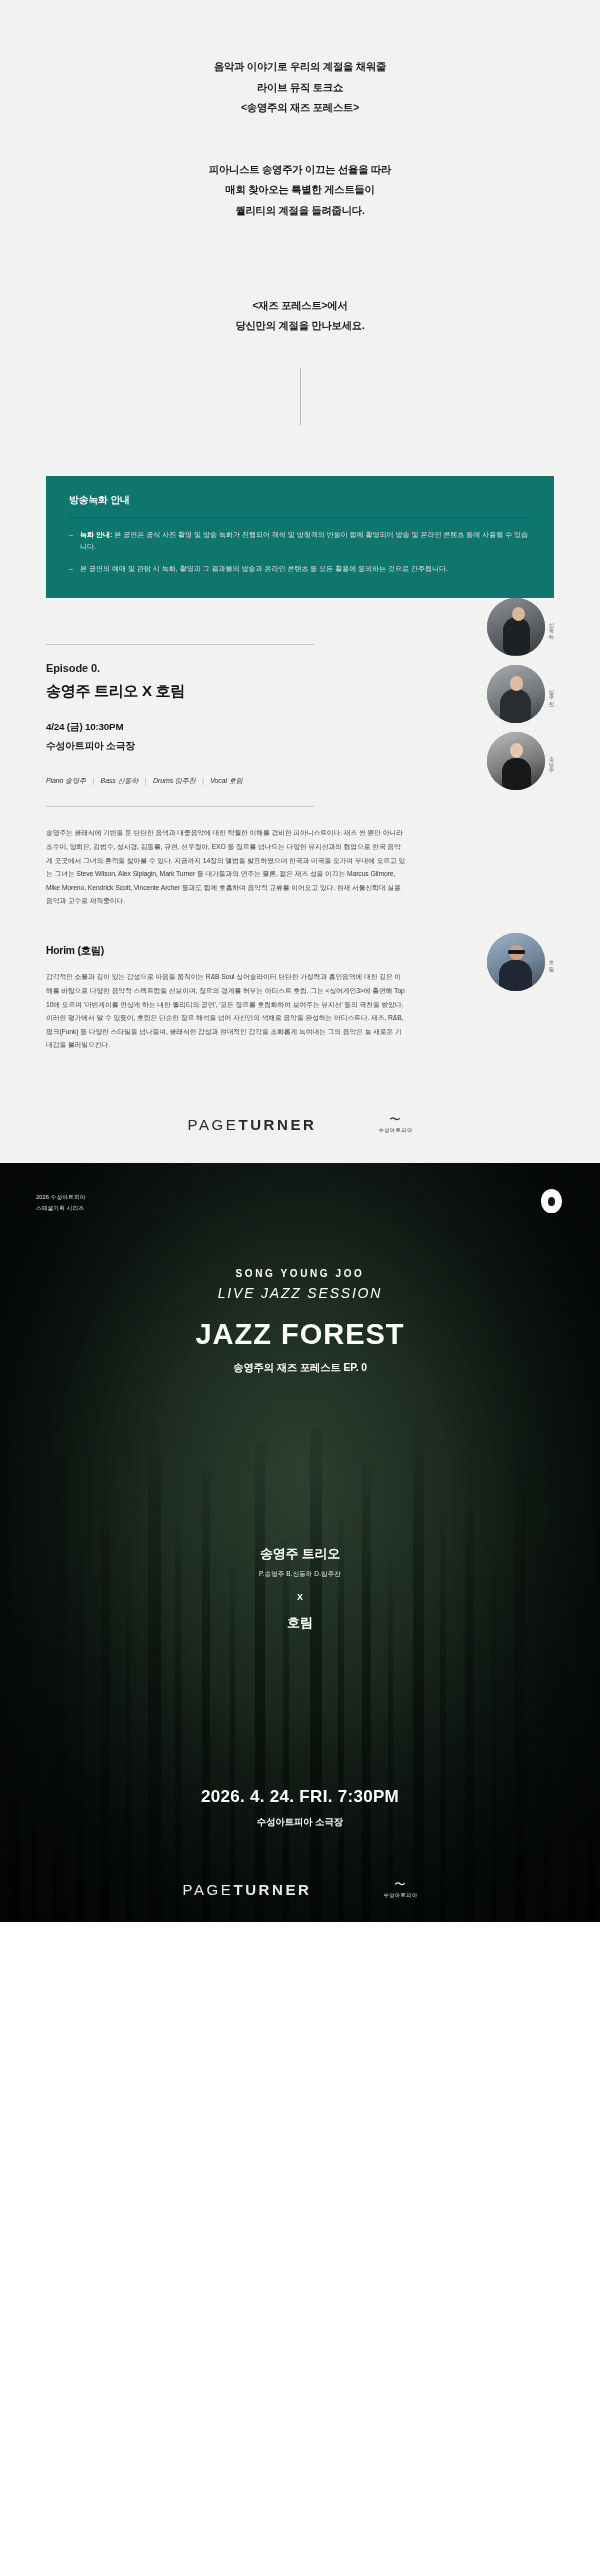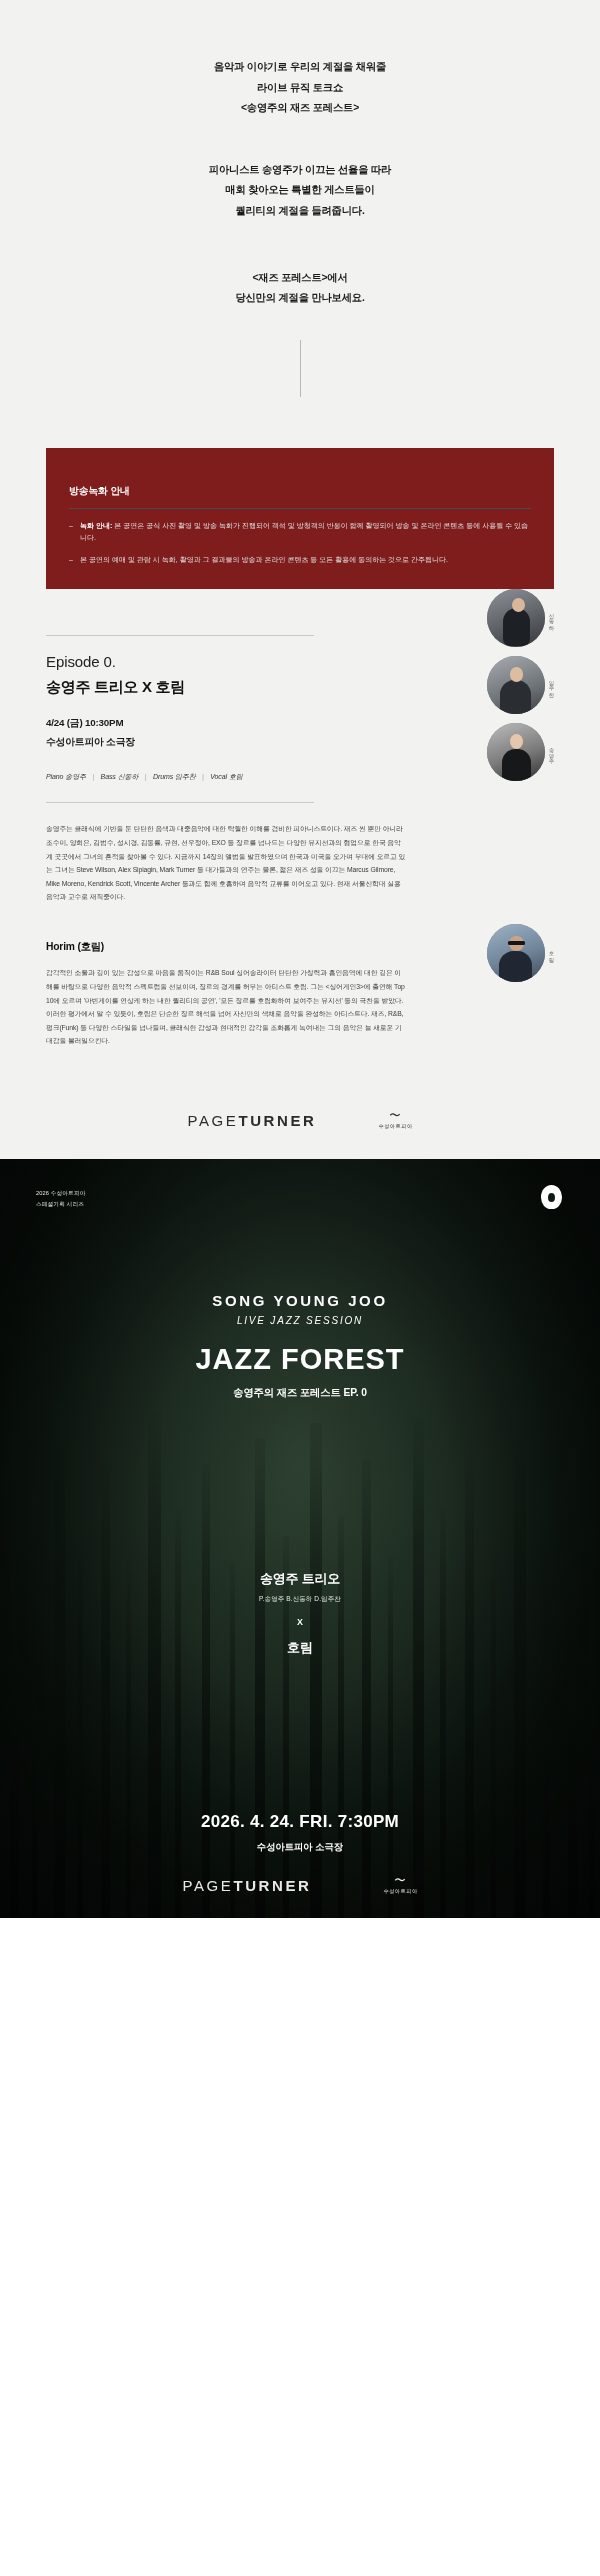--- a/index.html
+++ b/index.html
@@ -25,36 +25,36 @@
     text-align: center;
   }
   .intro-block {
     font-size: 10.3px;
     line-height: 2.0;
     color: #1b1b1b;
     letter-spacing: -0.2px;
     font-weight: 700;
   }
   .intro-block.b2 { margin-top: 41px; }
-  .intro-block.b3 { margin-top: 46px; }
+  .intro-block.b3 { margin-top: 74px; }
   .intro-line {
     width: 0.5px;
     height: 57px;
     background: #b9b9b7;
     margin: 31px auto 0 auto;
   }
 
   
   .notice-wrap {
     padding: 31px 46px 0 46px;
   }
   .notice {
-    background: #7f1d1d;
+    background: #0f766e;
     color: #ffffff;
-    padding: 37px 23px 22px 23px;
+    padding: 18px 23px 22px 23px;
   }
   .notice-title {
     font-size: 9.8px;
     font-weight: 700;
     letter-spacing: -0.1px;
     margin-bottom: 5.2px;
   }
   .notice-divider {
     height: 0.5px;
     background: #4a4a4a;
@@ -79,23 +79,23 @@
   }
   .hr-thin {
     height: 0.5px;
     background: #c9c9c6;
     border: 0;
     margin: 0 0 17.5px 0;
     width: 268px;
   }
   .hr-thin.bottom { margin: 20.6px 0 19.6px 0; }
   .episode-label {
-    font-size: 15px;
+    font-size: 11px;
     color: #222;
-    font-weight: 400;
+    font-weight: 700;
     margin-bottom: 8.3px;
     letter-spacing: -0.1px;
   }
   .episode-title {
     font-size: 15px;
     font-weight: 800;
     color: #111;
     letter-spacing: -0.3px;
     margin-bottom: 19.6px;
   }
@@ -268,22 +268,22 @@
   }
   .egg {
     width: 20.6px; height: 24px; border-radius: 50% 50% 48% 48%;
     background: #ffffff; position: relative;
   }
   .egg::after {
     content: ""; position: absolute; left: 6.7px; top: 7.2px;
     width: 7.2px; height: 9.3px; border-radius: 50%;
     background: #0e1a12;
   }
-  .p-sub1 { margin-top: 105px; font-size: 15px; letter-spacing: 2.6px; font-weight: 700; }
-  .p-sub2 { margin-top: 5.2px; font-size: 10px; letter-spacing: 1.8px; font-weight: 400; font-style: italic; }
+  .p-sub1 { margin-top: 77px; font-size: 10px; letter-spacing: 2.6px; font-weight: 700; }
+  .p-sub2 { margin-top: 5.2px; font-size: 14px; letter-spacing: 1.8px; font-weight: 400; font-style: italic; }
   .p-title {
     margin-top: 17.5px;
     font-size: 29px;
     font-weight: 800;
     letter-spacing: 1px;
   }
   .p-kor {
     margin-top: 10.3px;
     font-size: 10.3px;
     font-weight: 700;

